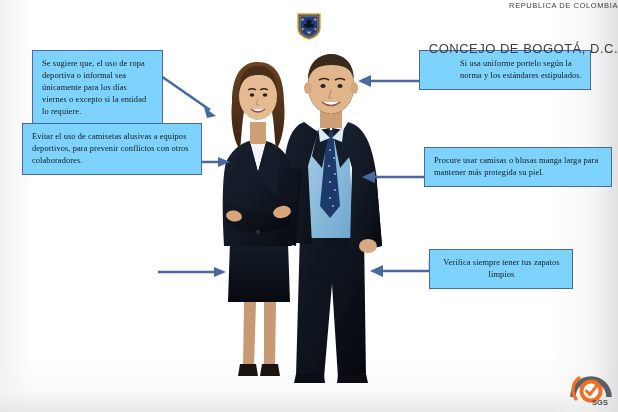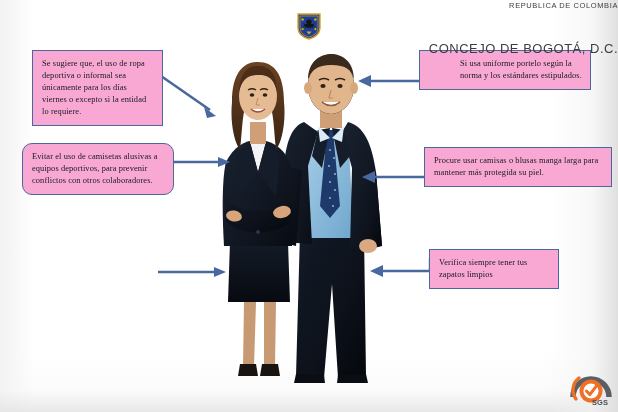--- a/index.html
+++ b/index.html
@@ -55,37 +55,37 @@
     font-size: 13px;
     letter-spacing: 0.5px;
     color: #3d3d3d;
     white-space: nowrap;
   }
 
   
   .callout {
     position: absolute;
     box-sizing: border-box;
-    background: #f9a8d4;
+    background: #7dd3fc;
     border: 1px solid #4a6persistent;
     border: 1px solid #4a68a0;
     color: #15181d;
     font-size: 8.4px;
     line-height: 1.42;
     padding: 7px 8px 7px 9px;
     z-index: 5;
     letter-spacing: 0.1px;
   }
 
   #box-tl { left: 32px;  top: 50px;  width: 131px; }
-  #box-ml { left: 22px;  top: 143px; width: 152px; border-radius: 10px; }
+  #box-ml { left: 22px;  top: 123px; width: 180px; }
   #box-bl { left: 35px;  top: 254px; width: 124px; }
   #box-tr { left: 419px; top: 50px;  width: 172px; padding-left: 40px; }
   #box-mr { left: 424px; top: 147px; width: 188px; }
-  #box-br { left: 429px; top: 249px; width: 130px; }
+  #box-br { left: 429px; top: 249px; width: 144px; text-align: center; }
 
   
   .arrow {
     position: absolute;
     z-index: 4;
     pointer-events: none;
   }
   #arrow-tl { left: 160px; top: 74px;  width: 62px; height: 46px; }
   #arrow-ml { left: 172px; top: 152px; width: 62px; height: 20px; }
   #arrow-bl { left: 158px; top: 262px; width: 72px; height: 20px; }

